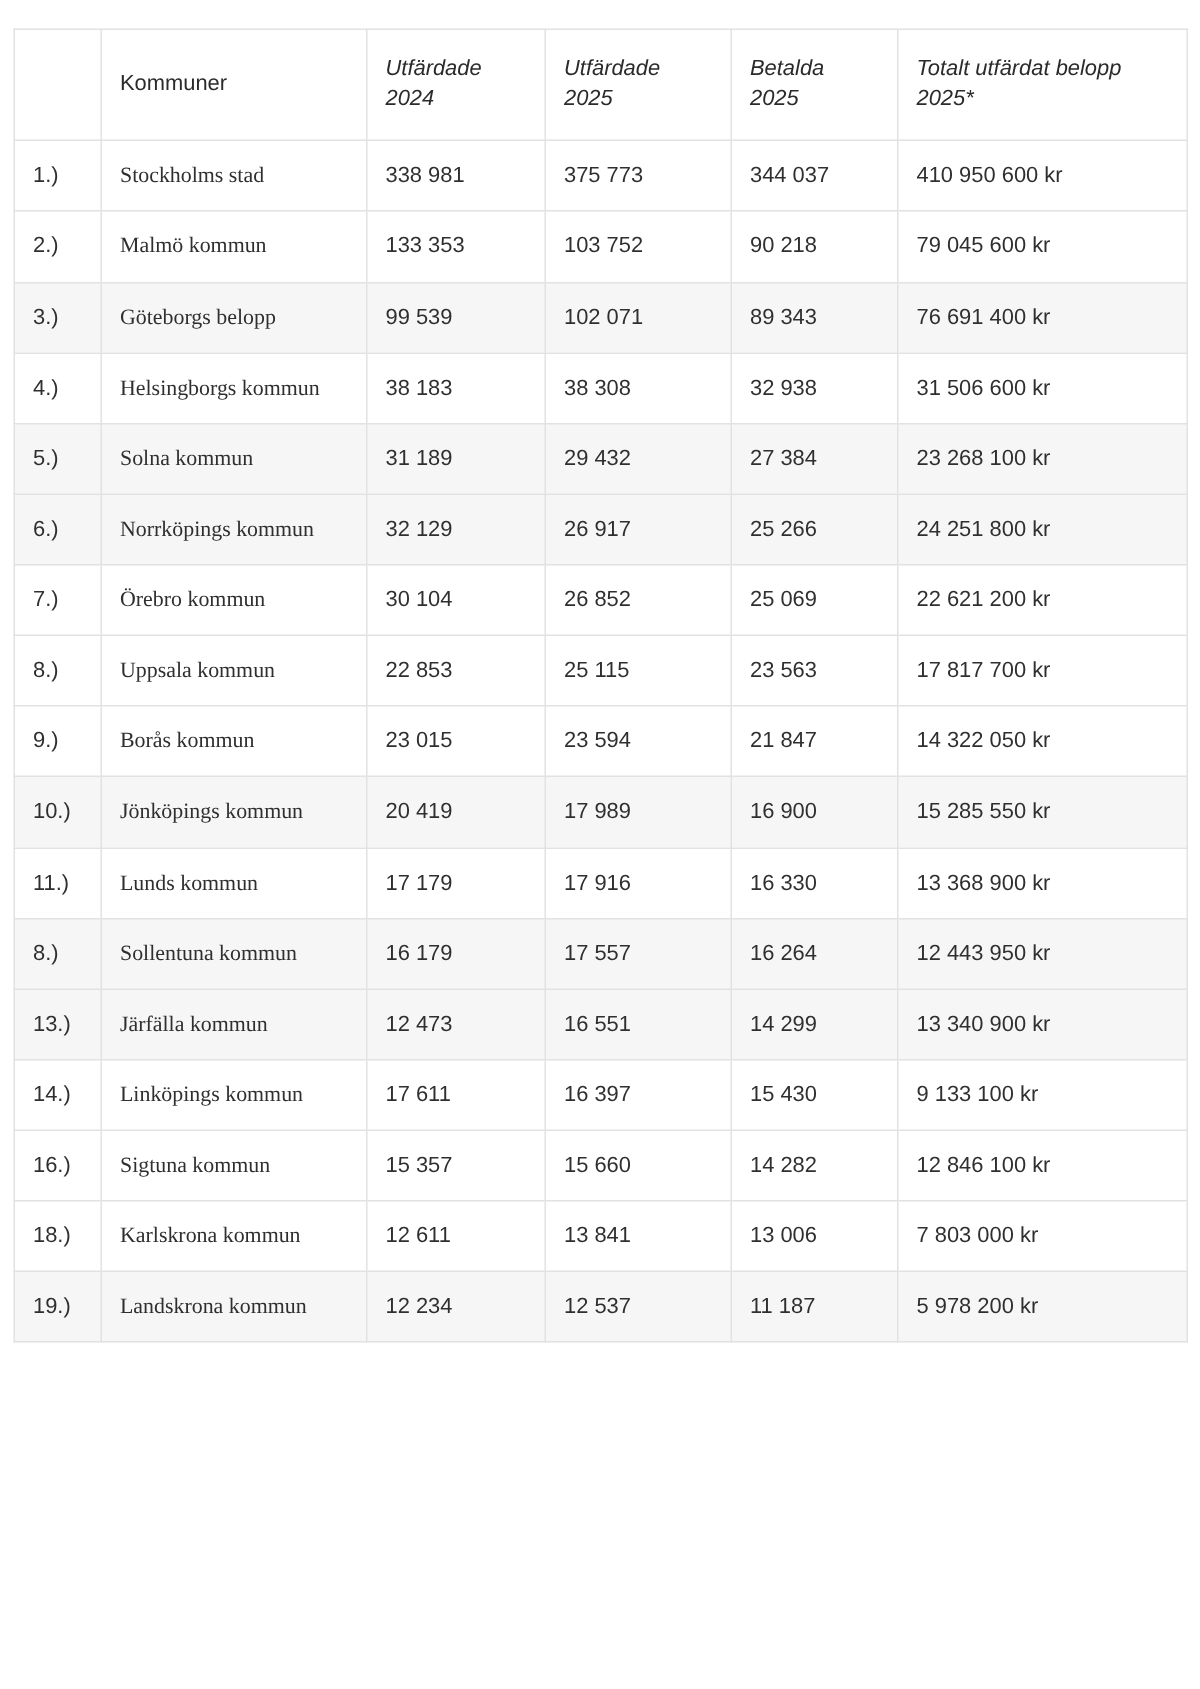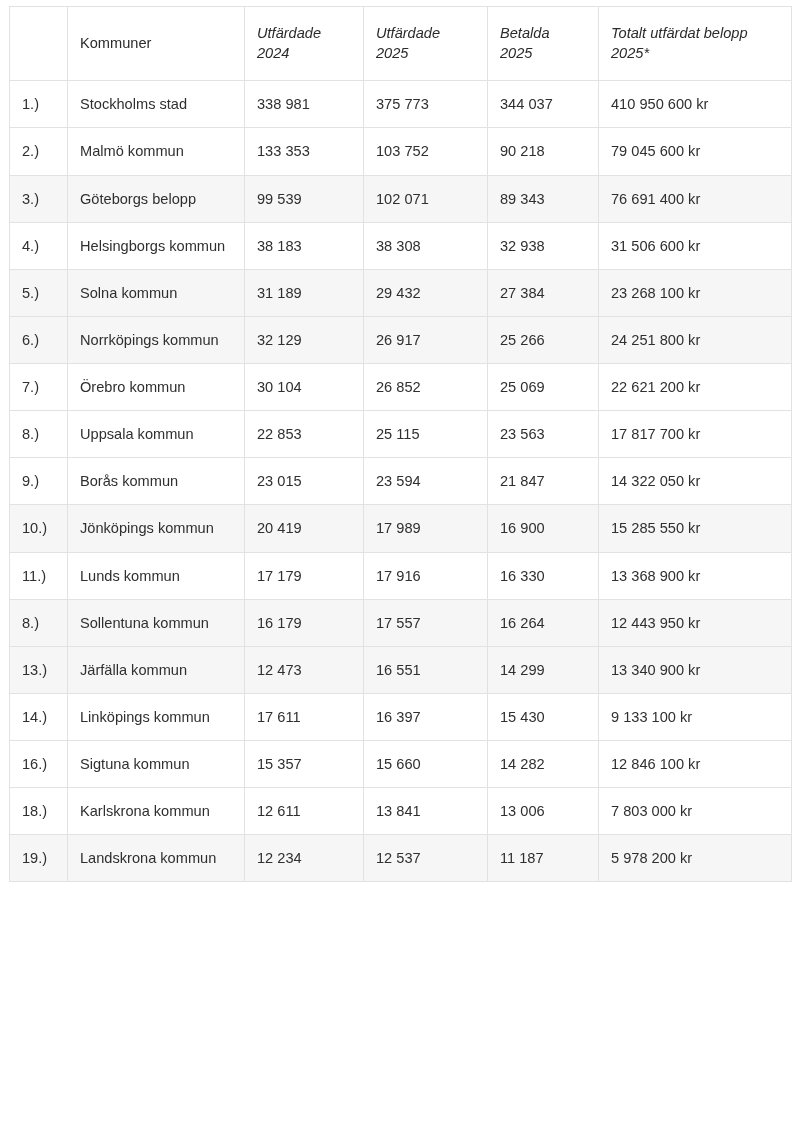--- a/index.html
+++ b/index.html
@@ -16,21 +16,21 @@
   }
   .table-wrap {
     width: 800px;
     box-sizing: border-box;
     padding: 0;
   }
   table.data-table {
     border-collapse: collapse;
     width: 782px;
     margin-left: 9px;
-    margin-top: 6px;
+    margin-top: 19px;
     table-layout: fixed;
   }
   table.data-table col.c-rank   { width: 58px; }
   table.data-table col.c-name   { width: 177px; }
   table.data-table col.c-u2024  { width: 119px; }
   table.data-table col.c-u2025  { width: 124px; }
   table.data-table col.c-b2025  { width: 111px; }
   table.data-table col.c-total  { width: 193px; }
 
   table.data-table th,
@@ -59,20 +59,21 @@
   table.data-table tbody tr.shaded td {
     background: #f6f6f6;
   }
   td.rank-cell {
     text-align: left;
     padding-left: 16px;
     white-space: nowrap;
   }
   td.name-cell {
     padding-left: 14px;
+    font-family: Liberation Serif, serif;
   }
   td.num-cell {
     white-space: nowrap;
   }
 </style>
 </head>
 <body>
 
 <div class="table-wrap">
   <table class="data-table">

